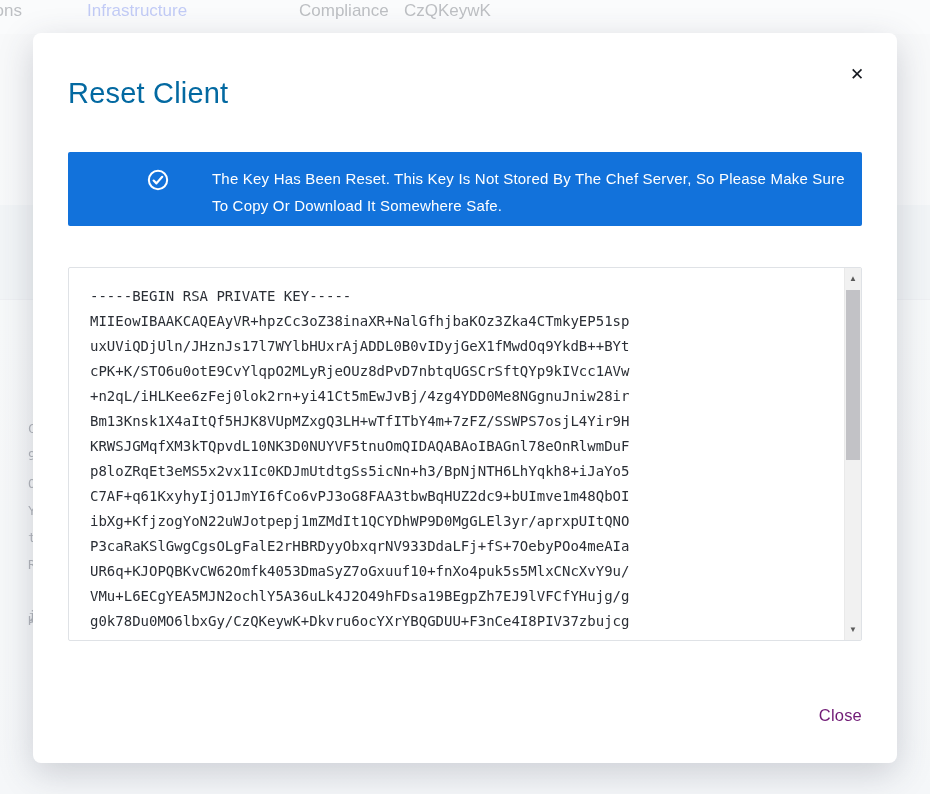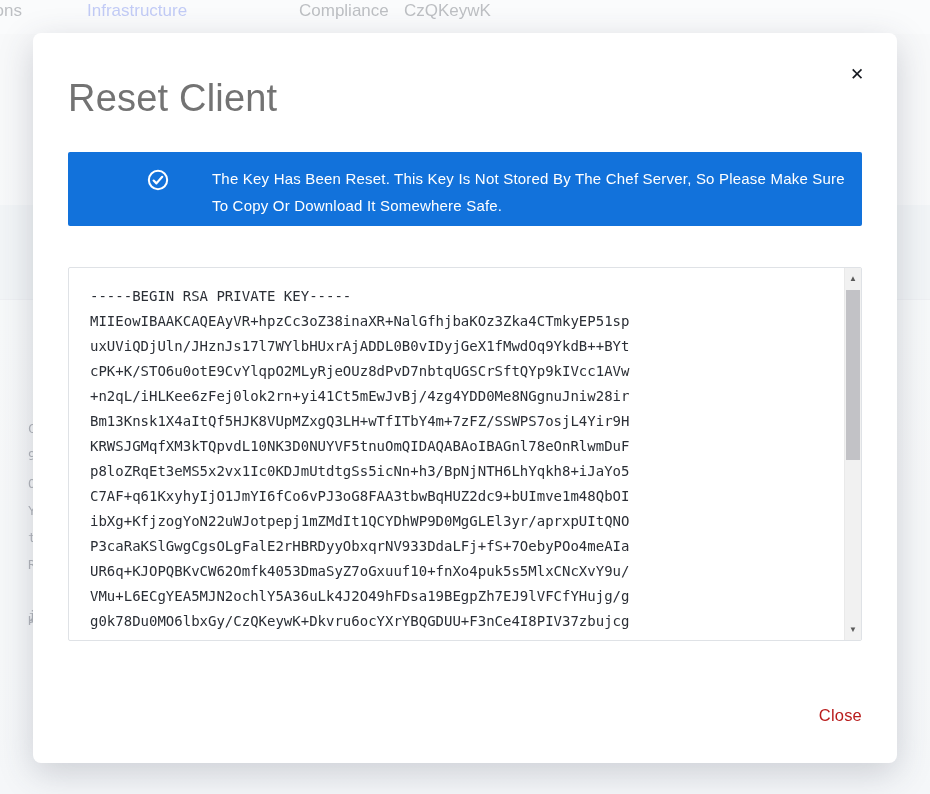--- a/index.html
+++ b/index.html
@@ -48,21 +48,21 @@
     box-shadow: 0 10px 35px rgba(55, 60, 80, 0.22);
   }
   .modal-close {
     position: absolute; top: 26px; right: 24px;
     width: 32px; height: 32px; border: none; background: transparent;
     font-size: 17px; line-height: 32px; text-align: center;
     color: #15181f; cursor: pointer; font-weight: 400;
   }
   .modal-title {
     position: absolute; left: 35px; top: 44px;
-    font-size: 38px; font-weight: 500; color: #737373; letter-spacing: 0.2px;
+    font-size: 29px; font-weight: 500; color: #0369a1; letter-spacing: 0.2px;
   }
 
   .banner {
     position: absolute; left: 35px; top: 119px; width: 794px; height: 74px;
     background: #1272db; border-radius: 2px;
     display: flex; align-items: flex-start; justify-content: flex-end;
   }
   .banner-icon {
     flex: 0 0 auto; margin: 17px 0 0 21px; width: 22px; height: 22px;
   }
@@ -169,16 +169,16 @@
 VMu+L6ECgYEA5MJN2ochlY5A36uLk4J2O49hFDsa19BEgpZh7EJ9lVFCfYHujg/g
 g0k78Du0MO6lbxGy/CzQKeywK+Dkvru6ocYXrYBQGDUU+F3nCe4I8PIV37zbujcg</pre>
     <div class="scrollbar">
       <div class="sb-arrow sb-up">▲</div>
       <div class="sb-thumb"></div>
       <div class="sb-arrow sb-down">▼</div>
     </div>
   </div>
 
   <div class="modal-footer">
-    <button class="close-link" style="color: #b91c1c; margin-top: 24px;">Close</button>
+    <button class="close-link" style="color: #701a75; margin-top: 24px;">Close</button>
   </div>
 
 </div>
 
 </body></html>

